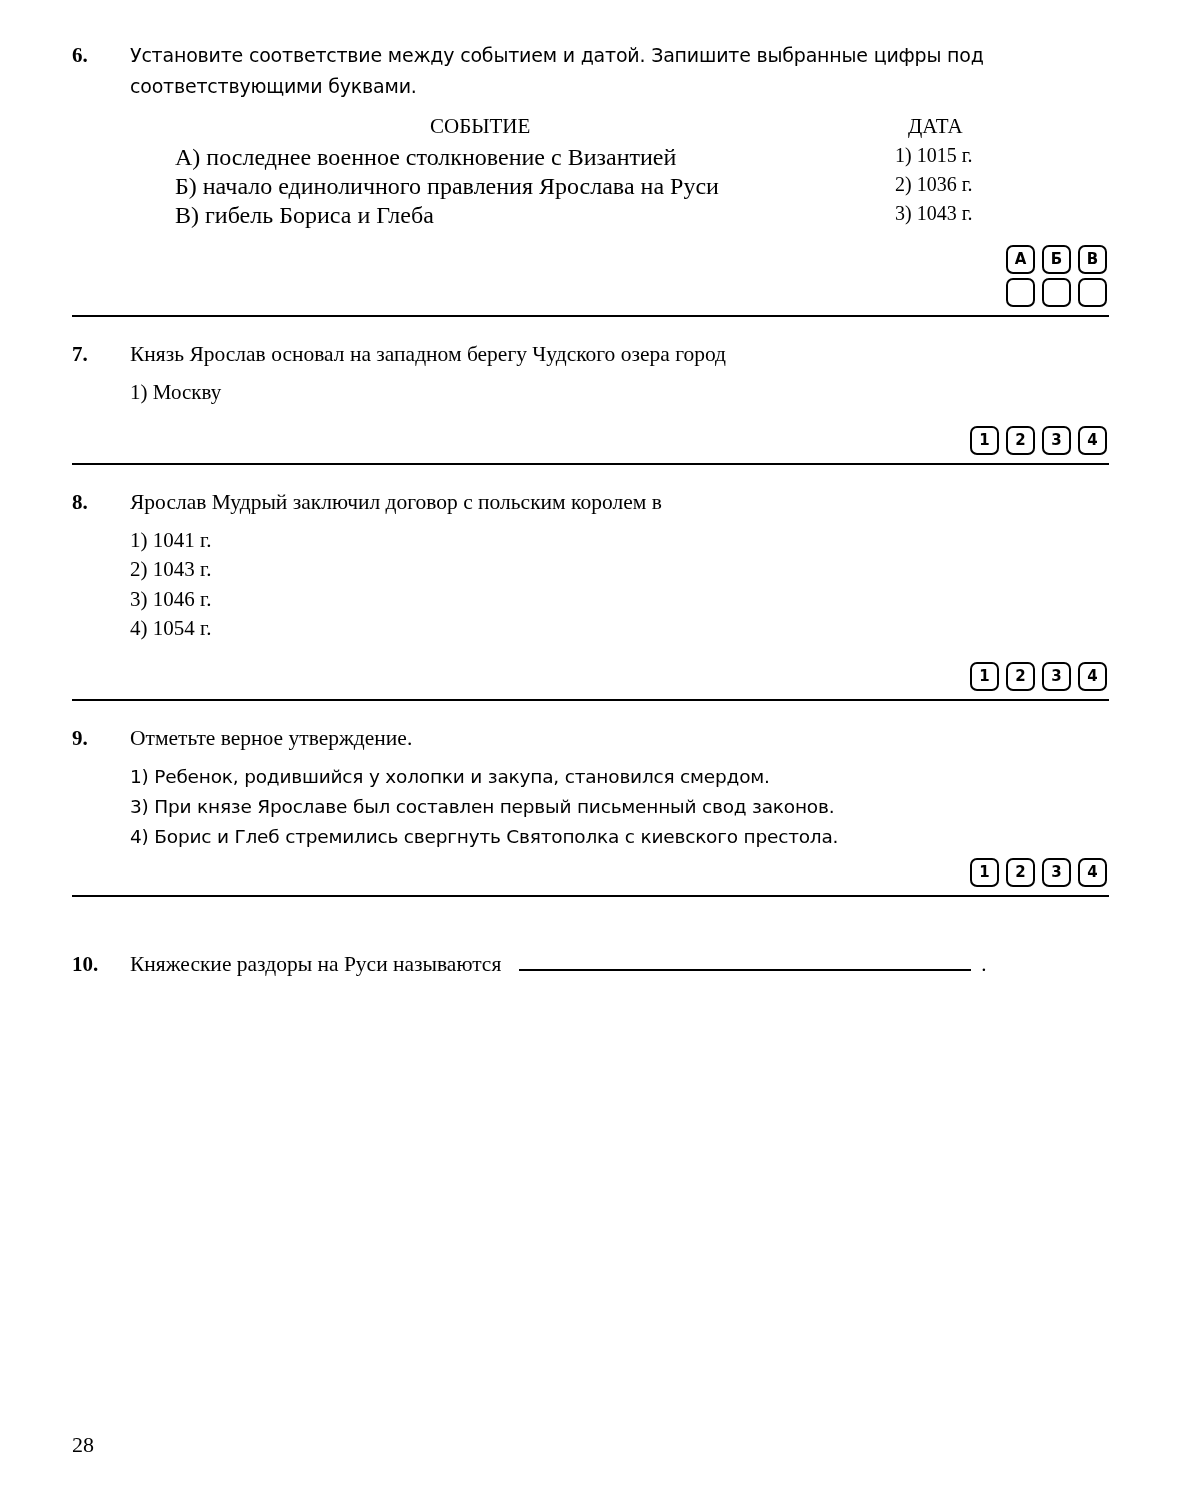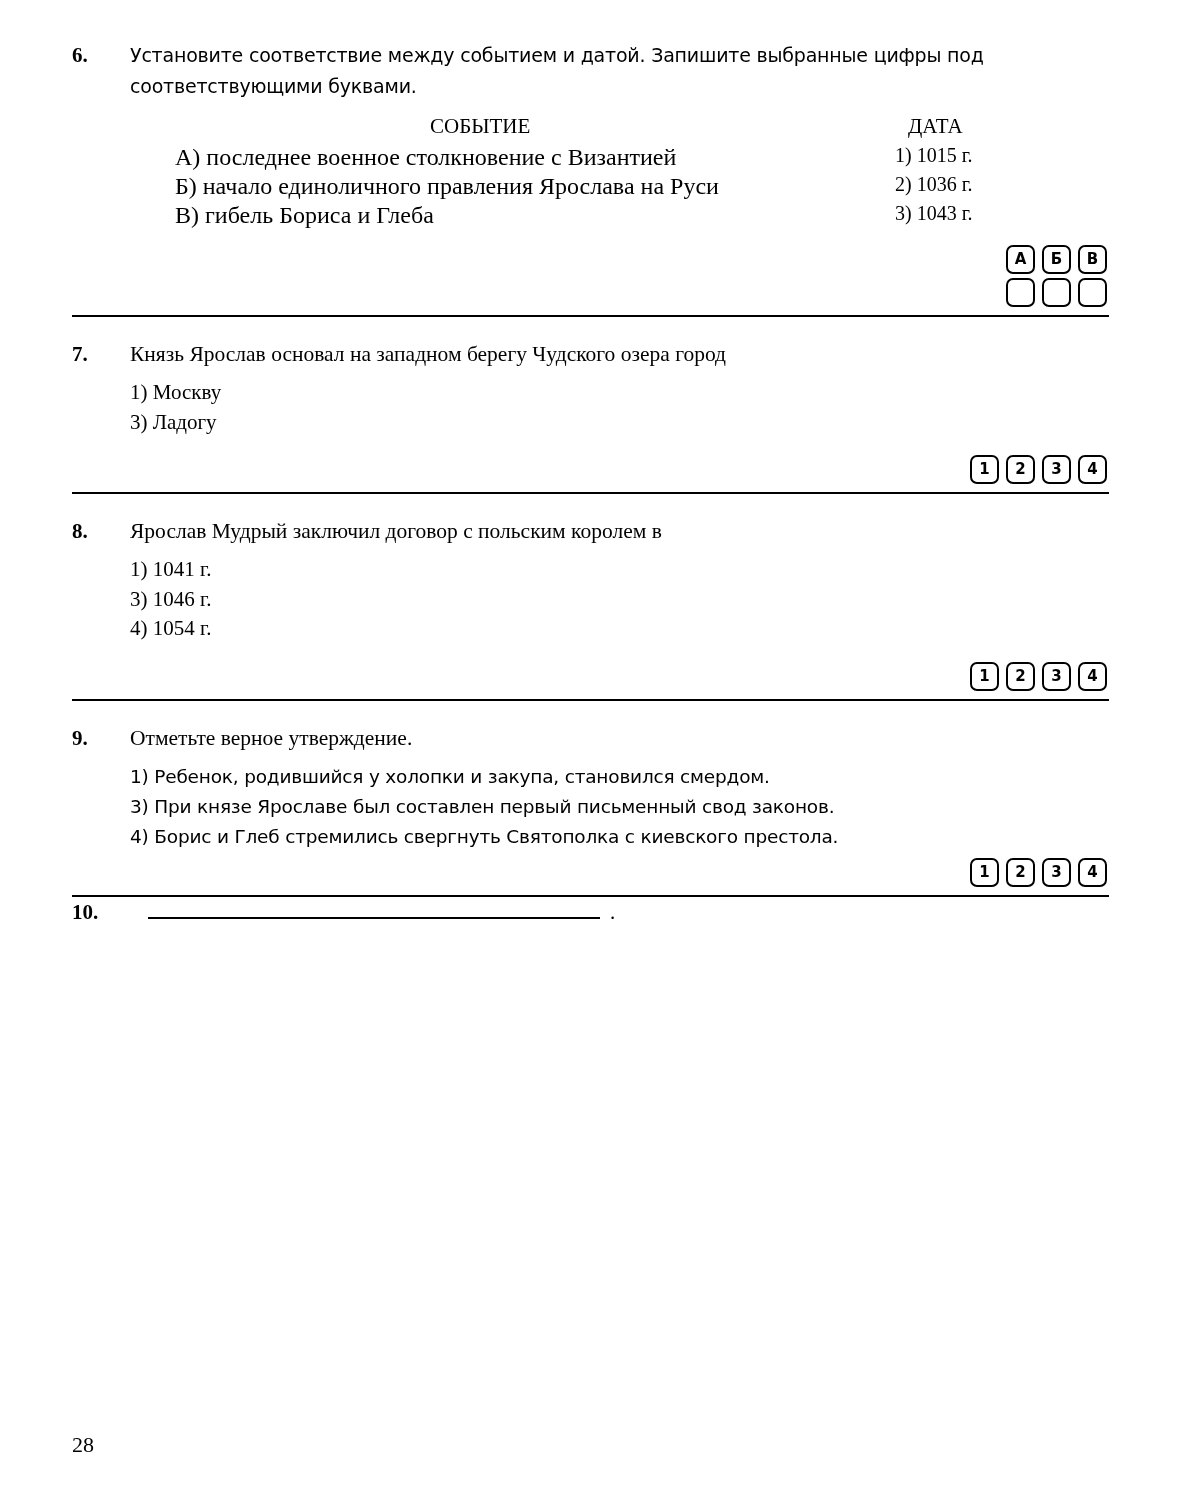--- a/index.html
+++ b/index.html
@@ -157,20 +157,21 @@
     margin: 8px 0 0 0;
     width: 100%;
   }
 
   .spacer-sm { height: 22px; }
 
   
   .t10 {
     display: flex;
     align-items: baseline;
+    margin-top: 52px;
   }
   .t10-num {
     width: 58px;
     flex: 0 0 58px;
     font-weight: bold;
     font-size: 21px;
     font-family: "Liberation Serif", serif;
   }
   .t10-text {
     font-size: 21.5px;
@@ -249,40 +250,40 @@
 
   <div class="spacer-sm"></div>
 
   <div class="task">
     <div class="task-head">
       <div class="task-num">7.</div>
       <div class="task-stem stem-serif">Князь Ярослав основал на западном берегу Чудского озера город</div>
     </div>
     <div class="options">
       <div class="opt">1) Москву</div>
-      <div class="opt">3) Ладогу</div>
     </div>
     <div class="answer-row" style="margin-top:18px;">
       <div class="abox">1</div>
       <div class="abox">2</div>
       <div class="abox">3</div>
       <div class="abox">4</div>
     </div>
     <hr class="rule">
   </div>
 
   <div class="spacer-sm"></div>
 
   <div class="task">
     <div class="task-head">
       <div class="task-num">8.</div>
       <div class="task-stem stem-serif">Ярослав Мудрый заключил договор с польским королем в</div>
     </div>
     <div class="options">
       <div class="opt">1) 1041 г.</div>
+      <div class="opt">2) 1043 г.</div>
       <div class="opt">3) 1046 г.</div>
       <div class="opt">4) 1054 г.</div>
     </div>
     <div class="answer-row" style="margin-top:18px;">
       <div class="abox">1</div>
       <div class="abox">2</div>
       <div class="abox">3</div>
       <div class="abox">4</div>
     </div>
     <hr class="rule">
@@ -304,18 +305,19 @@
       <div class="abox">1</div>
       <div class="abox">2</div>
       <div class="abox">3</div>
       <div class="abox">4</div>
     </div>
     <hr class="rule">
   </div>
 
   <div class="t10">
     <div class="t10-num">10.</div>
+    <div class="t10-text">Княжеские раздоры на Руси называются</div>
     <div class="t10-blank"></div>
     <div class="t10-dot">.</div>
   </div>
 
   <div class="page-number">28</div>
 </div>
 
 </body></html>

